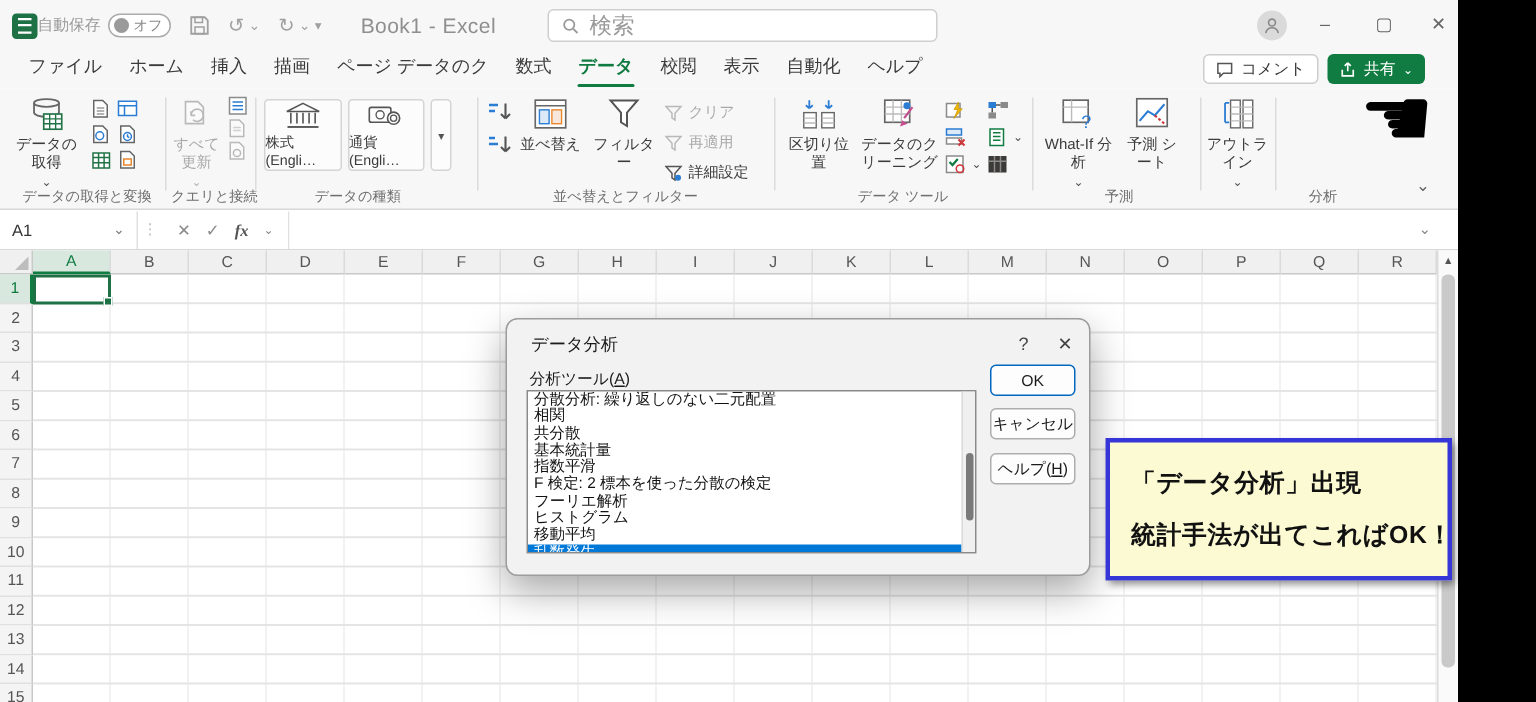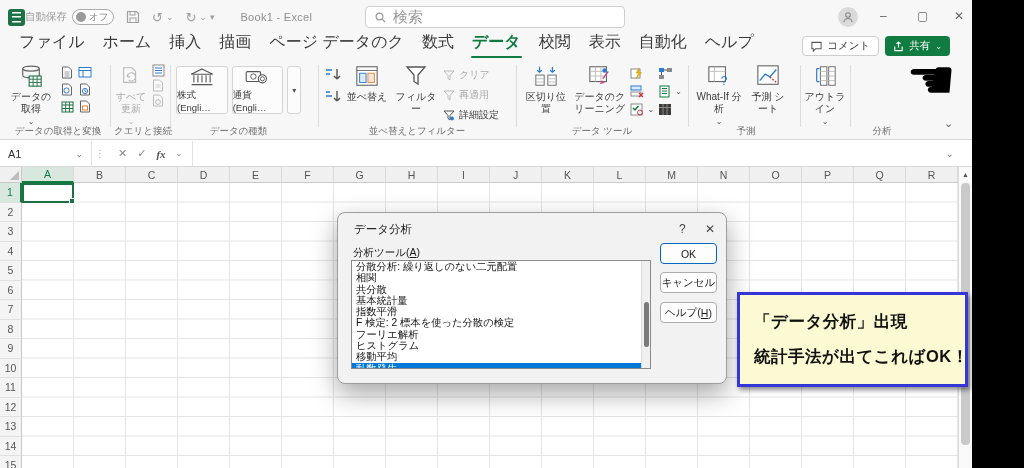--- a/index.html
+++ b/index.html
@@ -13,28 +13,28 @@
   .logo { width:17px; height:17px; margin-left:8px; background:#1E7145; border-radius:3px; position:relative; }
   .logo:before { content:""; position:absolute; left:4px; top:3px; width:9px; height:11px; background:
      linear-gradient(#fff 0 0) 0 0/9px 1.5px no-repeat,
      linear-gradient(#fff 0 0) 0 4.5px/9px 1.5px no-repeat,
      linear-gradient(#fff 0 0) 0 9px/9px 1.5px no-repeat; }
   .autosave { display:flex; align-items:center; gap:5px; color:#9a9a9a; font-size:10.5px; }
   .pill { width:42px; height:16px; border:1px solid #ababab; border-radius:9px; background:#fff; display:flex; align-items:center; gap:3px; padding:0 3px; color:#8a8a8a; font-size:9.5px; }
   .pill .dot { width:10px; height:10px; border-radius:50%; background:#9a9a9a; }
   .tb-ic { color:#a0a0a0; font-size:13px; margin-left:12px; }
   .tb-ic.small { font-size:9px; margin-left:3px; }
-  .wbtitle { color:#8f8f8f; font-size:11px; margin-left:26px; letter-spacing:.3px; }
+  .wbtitle { color:#8f8f8f; font-size:14px; margin-left:26px; letter-spacing:.3px; }
   .search { position:absolute; left:365px; top:6px; width:260px; height:22px; background:#fff; border:1px solid #CFCFCF; border-radius:4px; display:flex; align-items:center; gap:7px; padding:0 9px; color:#9a9a9a; font-size:15px; }
   .avatar { position:absolute; left:838px; top:7px; width:20px; height:20px; border-radius:50%; background:#DADADA; display:flex; align-items:center; justify-content:center; }
   .ctl { position:absolute; top:9px; font-size:12px; color:#666; }
 
   
   .menubar { position:absolute; left:0; top:34px; width:972px; height:25px; background:#F7F7F7; display:flex; align-items:flex-end; padding-left:10px; }
-  .tab { font-size:16px; color:#3b3b3b; padding:4px 9px 6px; cursor:default; }
+  .tab { font-size:12px; color:#3b3b3b; padding:4px 9px 6px; cursor:default; }
   .tab.active { color:#0F7B41; font-weight:bold; position:relative; }
   .tab.active:after { content:""; position:absolute; left:8px; right:8px; bottom:1px; height:2.5px; background:#107C41; border-radius:2px; }
   .mb-right { position:absolute; right:22px; top:2px; display:flex; gap:6px; align-items:center; }
   .btn-comment { height:20px; border:1px solid #CDCDCD; border-radius:4px; background:#fff; display:flex; align-items:center; gap:5px; padding:0 8px; font-size:10.5px; color:#333; }
   .btn-share { height:20px; border-radius:4px; background:#107C41; color:#fff; display:flex; align-items:center; gap:5px; padding:0 8px; font-size:10.5px; }
 
   
   .ribbon { position:absolute; left:0; top:59px; width:972px; height:81px; background:#F7F7F7; border-bottom:1px solid #D8D8D8; font-size:10px; color:#3b3b3b; }
   .rgroup { position:absolute; top:0; height:66px; display:flex; align-items:flex-start; gap:4px; padding-top:5px; }
   .rlabel { position:absolute; top:66px; font-size:9.5px; color:#6e6e6e; width:100%; text-align:center; white-space:nowrap; }

